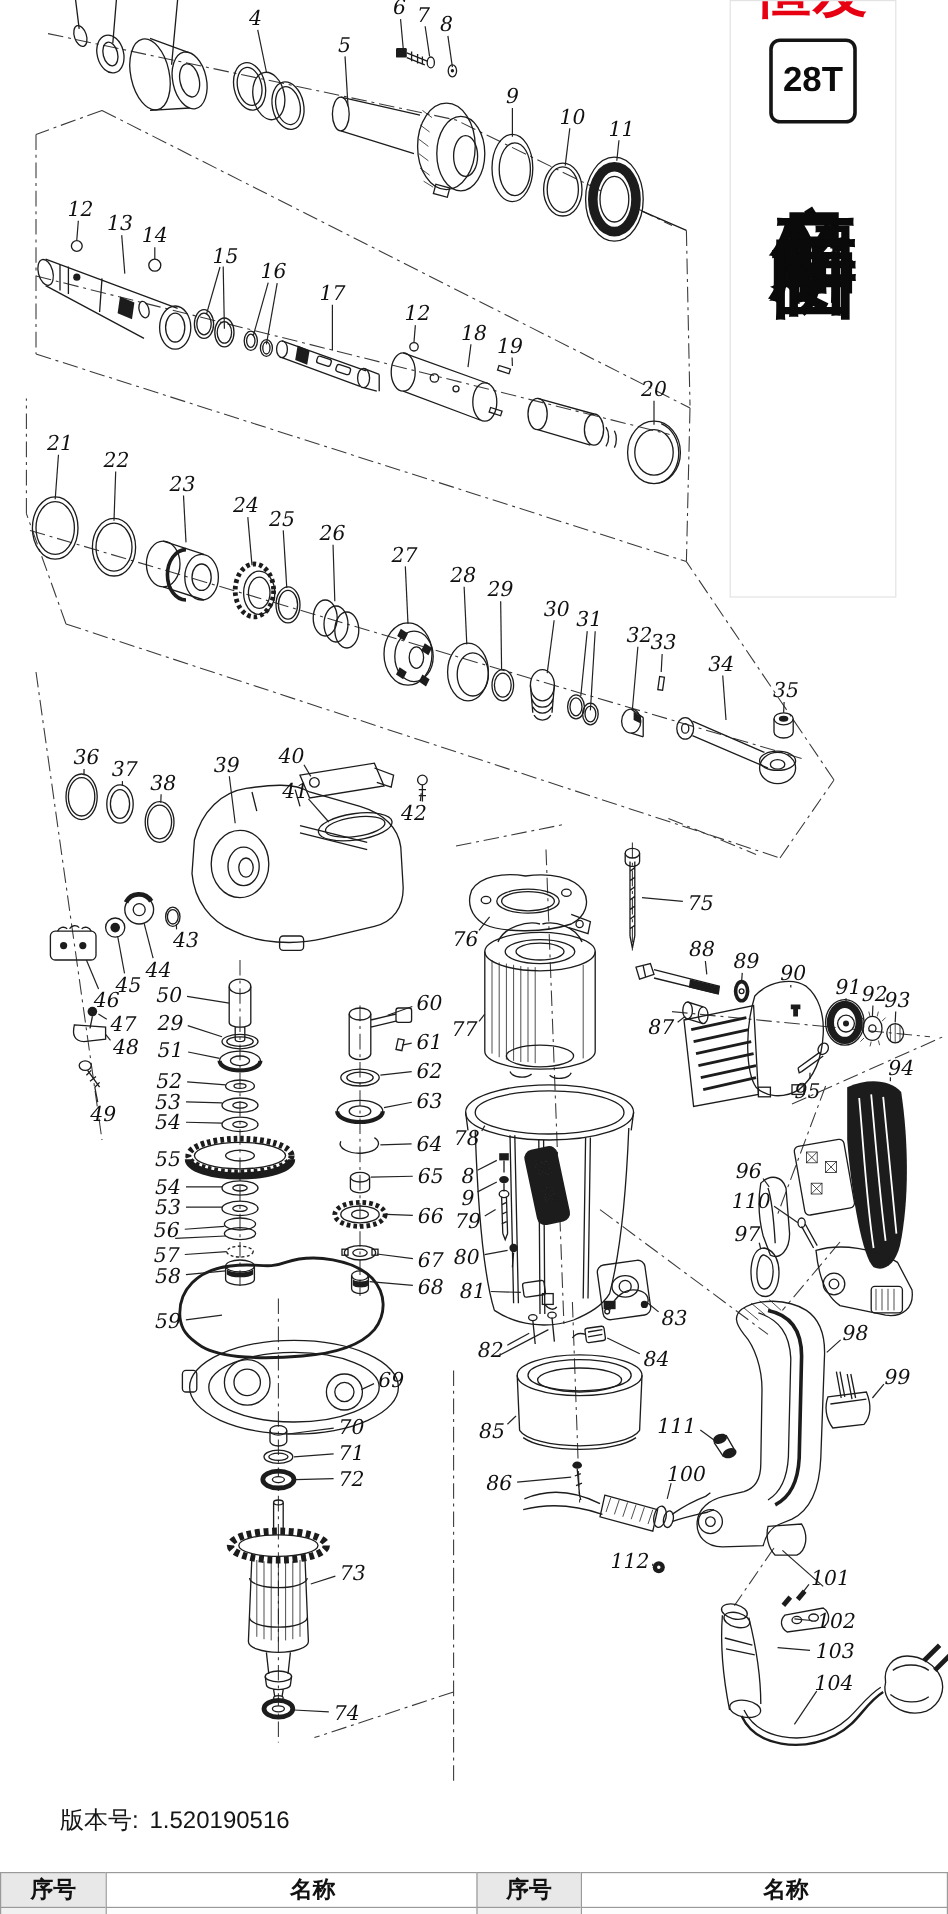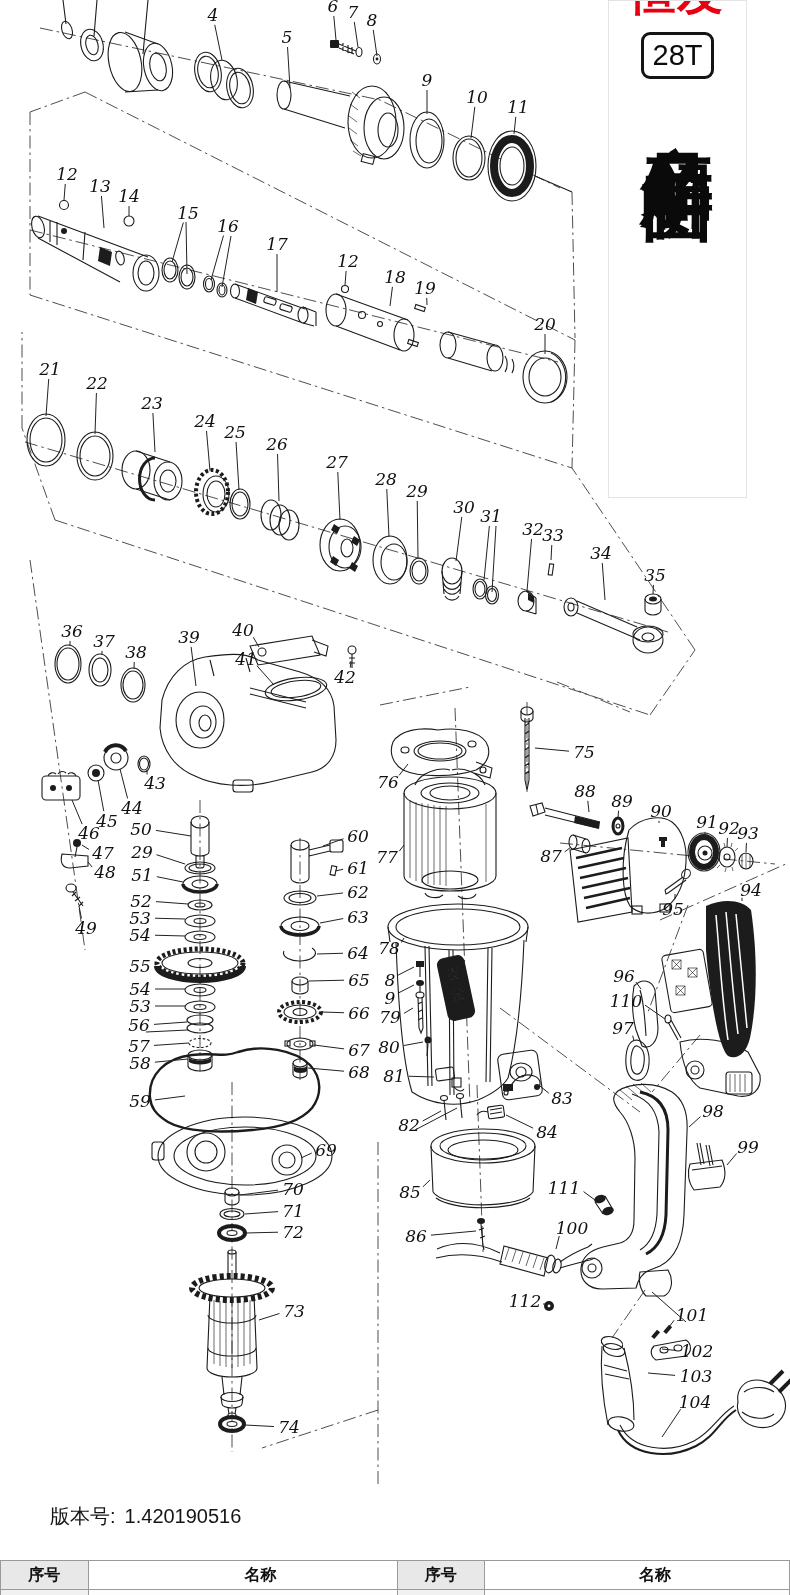--- a/index.html
+++ b/index.html
@@ -14,30 +14,30 @@
   .hatch{stroke:#1c1c1c;stroke-width:0.65;fill:none;}
   .thick{stroke-width:2.4;}
   .dk{fill:#1c1c1c;stroke:none;}
   
   #side-card{position:absolute;left:608px;top:0;width:139px;height:498px;background:#fff;
              border:1px solid #e3e3e3;box-sizing:border-box;text-align:center;}
   #brand-clip{height:18px;overflow:hidden;}
   #brand-clip span{display:block;font-size:46px;font-weight:900;line-height:1;
                    margin-top:-31px;letter-spacing:2px;}
   #model-badge{display:inline-block;margin-top:13px;border:3px solid #141414;border-radius:9px;
-               padding:3px 9px;font-size:29px;font-weight:400;line-height:35px;color:#0c0c0c;}
+               padding:15px 9px;font-size:29px;font-weight:700;line-height:35px;color:#0c0c0c;}
   #vtitle{display:inline-block;margin-top:8px;writing-mode:vertical-rl;text-orientation:upright;
           font-size:72px;font-weight:900;line-height:1.02;letter-spacing:8px;color:#0a0a0a;}
   
   #version-line{position:absolute;left:50px;top:1503px;font-size:20px;color:#151515;}
   #version-line .v{margin-left:9px;} #version-line .d{}
   #parts-table{position:absolute;left:0;top:1560px;width:790px;}
   .trow{display:flex;width:790px;}
   .tcell{box-sizing:border-box;border:1px solid #9a9a9a;border-right:none;height:30px;
-         display:flex;align-items:center;justify-content:center;font-size:16px;font-weight:bold;}
+         display:flex;align-items:center;justify-content:center;font-size:19px;font-weight:bold;}
   .tcell:last-child{border-right:1px solid #9a9a9a;}
   .tcell.idx{background:#e8e8e8;width:88px;}
   .tcell.nm{background:#ffffff;padding-left:36px;}
   .trow.sliver .tcell{height:26px;border-top:none;font-weight:normal;}
   .trow.sliver .idx{background:#f1f1f1;} .trow.sliver .nm{background:#fdfdfd;}
   .w1{width:88px;} .w2{width:310px;} .w3{width:85px;} .w4{width:307px;}
   #housing-logo-top,#housing-logo-bottom{font:13px "Liberation Sans",sans-serif;fill:#fff;text-anchor:middle;}
 </style>
 </head>
 <body>
@@ -698,21 +698,21 @@
     <div id="brand-clip">
       <span style="color: rgb(230, 0, 18);">恒发</span>
     </div>
     <div>
       <span id="model-badge">28T</span>
     </div>
     <div id="vtitle">产品解析图</div>
   </div>
 
   <div id="version-line">
-    <span>版本号:</span><span class="v">1.4</span><span class="d">20190516</span>
+    <span>版本号:</span><span class="v">1.5</span><span class="d">20190516</span>
   </div>
 
   <div id="parts-table">
     <div class="trow">
       <div class="tcell idx w1">序号</div>
       <div class="tcell nm w2">名称</div>
       <div class="tcell idx w3">序号</div>
       <div class="tcell nm w4">名称</div>
     </div>
     <div class="trow sliver">

